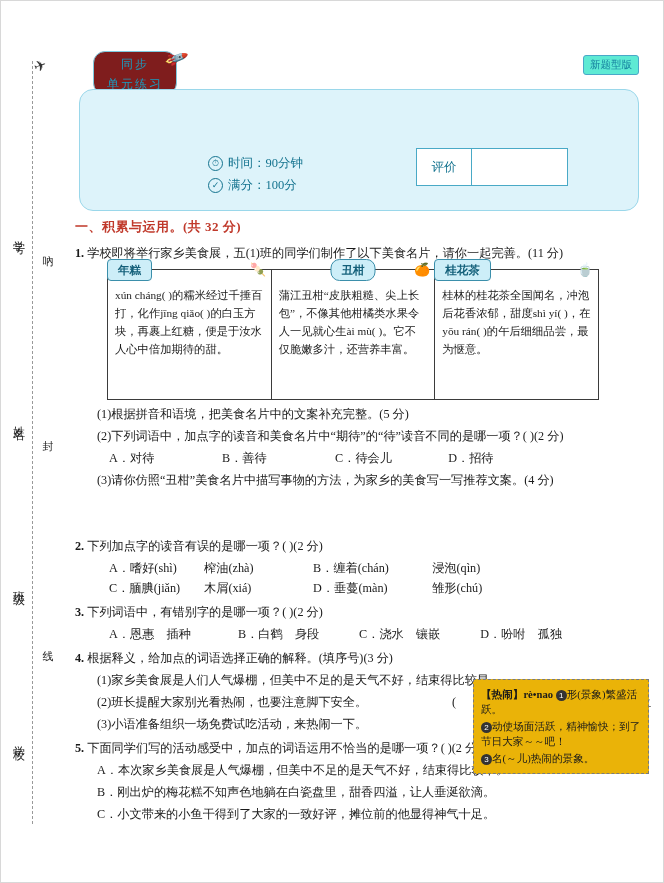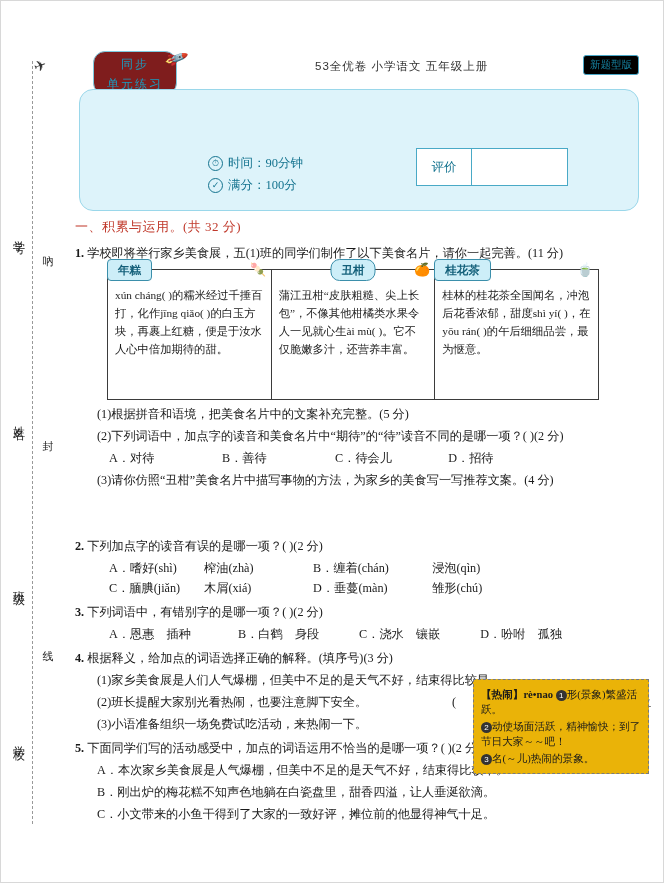--- a/index.html
+++ b/index.html
@@ -71,21 +71,21 @@
     position:absolute;left:88px;top:0px;font-size:16px;color:#35b5d6;
     transform:rotate(25deg);
   }
   .hdr-center{
     position:absolute;left:236px;top:10px;
     font-size:11.5px;color:#333;letter-spacing:1px;
     font-family:"Liberation Sans",sans-serif;
   }
   .badge-new{
     position:absolute;right:0px;top:6px;
-    border:1px solid #4aa8c8;background:#000000;color:#16819f;
+    border:1px solid #4aa8c8;background:#5eead4;color:#16819f;
     font-size:10.5px;padding:2px 6px;border-radius:3px;
     font-family:"Liberation Sans",sans-serif;
   }
 
   
   .panel{
     position:absolute;left:78px;top:88px;width:560px;height:122px;
     background:#ddf3fa;
     border:1px solid #9ad7ea;
     border-radius:14px;
@@ -117,21 +117,21 @@
   }
   .eval-box .blank{flex:1;}
 
   
   .body{
     position:absolute;left:62px;top:212px;width:578px;
     font-size:12.2px;line-height:20px;
   }
   .sec-title{
     margin:4px 0 6px 12px;
-    color:#c0392b;font-weight:normal;font-size:13px;letter-spacing:0.5px;
+    color:#c0392b;font-weight:bold;font-size:13px;letter-spacing:0.5px;
   }
   .q{
     margin:0 0 2px 12px;
     text-indent:0;
   }
   .q .qn{font-weight:bold;}
   .indent{margin-left:34px;}
   .opts{margin-left:46px;}
   .opts span{display:inline-block;}
 
@@ -198,21 +198,20 @@
   </div>
 
   <div class="right-mark">二</div>
 
   <div class="hdr">
     <div class="badge-tongbu">
       <span>同步</span>
       <span>单元练习</span>
     </div>
     <div class="rocket2">🚀</div>
-    <div class="hdr-center">53全优卷   小学语文   五年级上册</div>
     <div class="badge-new">新题型版</div>
   </div>
 
   <div class="panel">
     <div class="panel-meta">
       <div><span class="ico">⏱</span><span>时间：90分钟</span></div>
       <div><span class="ico">✓</span><span>满分：100分</span></div>
     </div>
     <div class="eval-box">
       <div class="lab">评价</div>

